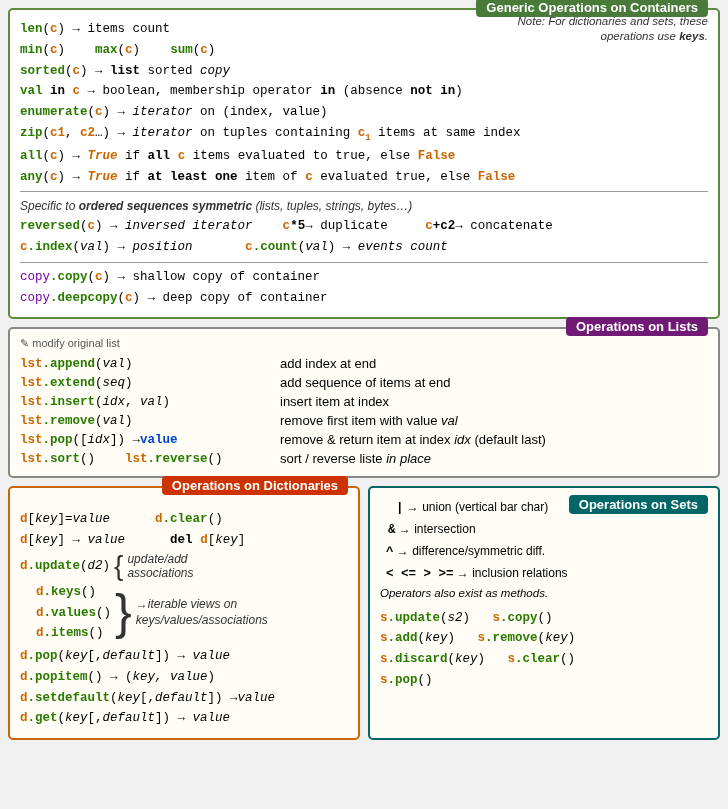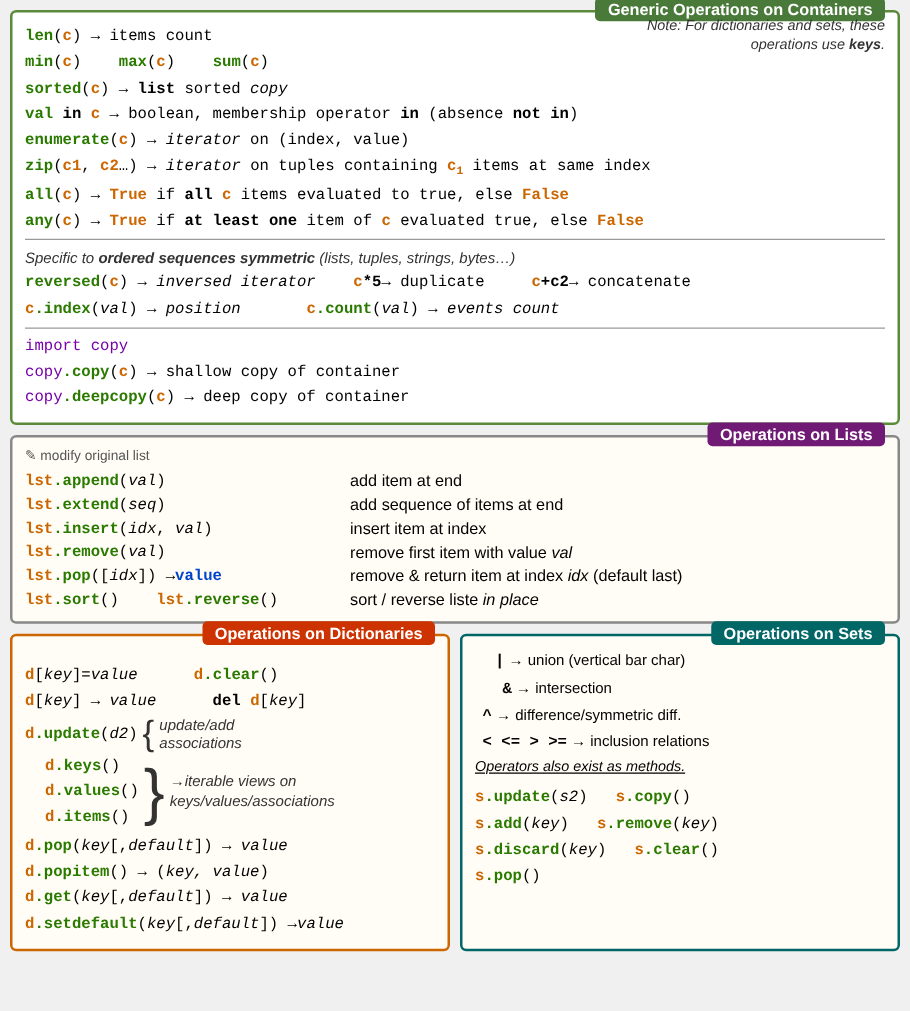--- a/index.html
+++ b/index.html
@@ -42,20 +42,21 @@
     .section-header.dark {
       background: #701a75;
     }
 
     .section-header.red {
       background: #cc3300;
     }
 
     .section-header.teal {
       background: #006666;
+      margin-top: 19px;
     }
 
     
     .generic-section {
       border-color: #5a8a3a;
     }
 
     .lists-section {
       border-color: #888;
       background: #fffdf5;
@@ -80,21 +81,21 @@
 
     
     .code {
       font-family: 'Courier New', Courier, monospace;
       font-size: 12.5px;
     }
 
     .code-green { color: #2a7a00; font-weight: bold; font-family: 'Courier New', Courier, monospace; }
     .code-orange { color: #cc6600; font-weight: bold; font-family: 'Courier New', Courier, monospace; }
     .code-blue { color: #0044cc; font-weight: bold; font-family: 'Courier New', Courier, monospace; }
-    .true-color { color: #cc6600; font-weight: bold; font-family: 'Courier New', Courier, monospace; }
+    .true-color { color: #cc6600; font-weight: bold; font-family: 'Courier New', Courier, monospace; font-style: italic; }
     .false-color { color: #cc6600; font-weight: bold; font-family: 'Courier New', Courier, monospace; }
 
     .italic { font-style: italic; text-align: right; }
     .bold { font-weight: bold; }
 
     p.line {
       margin: 2px 0;
       line-height: 1.5;
     }
 
@@ -180,41 +181,38 @@
     </p>
     <p class="line code">
       <span class="code-orange">c</span><span class="code-green">.index</span>(<span class="italic">val</span>) → <span class="italic">position</span>
       &nbsp;&nbsp;&nbsp;&nbsp;&nbsp;
       <span class="code-orange">c</span><span class="code-green">.count</span>(<span class="italic">val</span>) → <span class="italic">events count</span>
     </p>
 
     <hr class="divider">
 
     <p class="line code">
-      <span style="color:#7700aa;font-family:'Courier New',monospace;">import copy</span>
-    </p>
-    <p class="line code">
       <span style="color:#7700aa;font-family:'Courier New',monospace;">copy</span><span class="code-green">.copy</span>(<span class="code-orange">c</span>) → shallow copy of container
     </p>
     <p class="line code">
       <span style="color:#7700aa;font-family:'Courier New',monospace;">copy</span><span class="code-green">.deepcopy</span>(<span class="code-orange">c</span>) → deep copy of container
     </p>
   </div>
 
   <div class="section lists-section">
     <div class="section-header dark">Operations on Lists</div>
     <p class="list-modify-note">✎ modify original list</p>
 
     <table style="width:100%; border-collapse:collapse;">
       <tbody>
           <tr>
         <td class="code" style="width:260px; padding:2px 0;">
           <span class="code-orange">lst</span><span class="code-green">.append</span>(<span class="italic">val</span>)
         </td>
-        <td style="padding:2px 0;">add item at end</td>
+        <td style="padding:2px 0;">add index at end</td>
       </tr>
       <tr>
         <td class="code" style="padding:2px 0;">
           <span class="code-orange">lst</span><span class="code-green">.extend</span>(<span class="italic">seq</span>)
         </td>
         <td style="padding:2px 0;">add sequence of items at end</td>
       </tr>
       <tr>
         <td class="code" style="padding:2px 0;">
           <span class="code-orange">lst</span><span class="code-green">.insert</span>(<span class="italic">idx</span>, <span class="italic">val</span>)
@@ -278,43 +276,43 @@
         <span style="font-style:italic; font-size:12px; color:#333; line-height:1.3;">→<span class="italic">iterable views on<br>keys/values/associations</span></span>
       </div>
 
       <p class="line code">
         <span class="code-orange">d</span><span class="code-green">.pop</span>(<span class="italic">key</span>[,<span class="italic">default</span>]) → <span class="italic">value</span>
       </p>
       <p class="line code">
         <span class="code-orange">d</span><span class="code-green">.popitem</span>() → (<span class="italic">key, value</span>)
       </p>
       <p class="line code">
+        <span class="code-orange">d</span><span class="code-green">.setdefault</span>(<span class="italic">key</span>[,<span class="italic">default</span>]) →<span class="italic">value</span>
+      </p>
+      <p class="line code">
         <span class="code-orange">d</span><span class="code-green">.get</span>(<span class="italic">key</span>[,<span class="italic">default</span>]) → <span class="italic">value</span>
-      </p>
-      <p class="line code">
-        <span class="code-orange">d</span><span class="code-green">.setdefault</span>(<span class="italic">key</span>[,<span class="italic">default</span>]) →<span class="italic">value</span>
       </p>
     </div>
 
     <div class="section sets-section">
       <div class="section-header teal">Operations on Sets</div>
 
       <p class="line" style="font-size:12px; margin-left:16px;">
         <span class="code bold">|</span> → union (vertical bar char)
       </p>
-      <p class="line" style="font-size:12px; margin-left:22px;">
+      <p class="line" style="font-size:12px; margin-left:8px;">
         <span class="code bold">&amp;</span> → intersection
       </p>
       <p class="line" style="font-size:12px; margin-left:6px;">
         <span class="code bold">^</span> → difference/symmetric diff.
       </p>
       <p class="line" style="font-size:12px; margin-left:6px;">
         <span class="code bold">&lt; &lt;= &gt; &gt;=</span> → inclusion relations
       </p>
-      <p class="line" style="font-size:11.5px; font-style:italic; margin-bottom:6px;text-decoration:underline;">
+      <p class="line" style="font-size:11.5px; font-style:italic; margin-bottom:6px;">
         Operators also exist as methods.
       </p>
 
       <p class="line code">
         <span class="code-orange">s</span><span class="code-green">.update</span>(<span class="italic">s2</span>)&nbsp;&nbsp;
         <span class="code-orange">s</span><span class="code-green">.copy</span>()
       </p>
       <p class="line code">
         <span class="code-orange">s</span><span class="code-green">.add</span>(<span class="italic">key</span>)&nbsp;&nbsp;
         <span class="code-orange">s</span><span class="code-green">.remove</span>(<span class="italic">key</span>)

